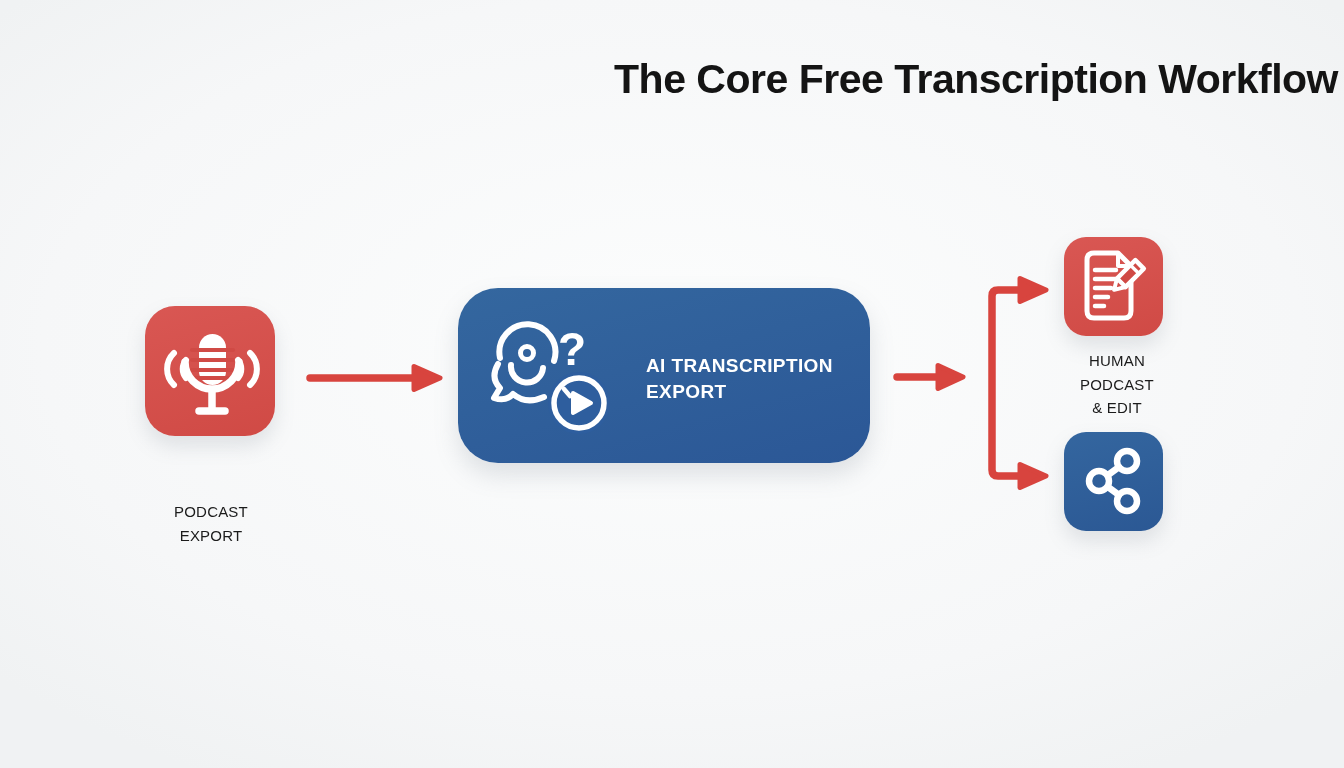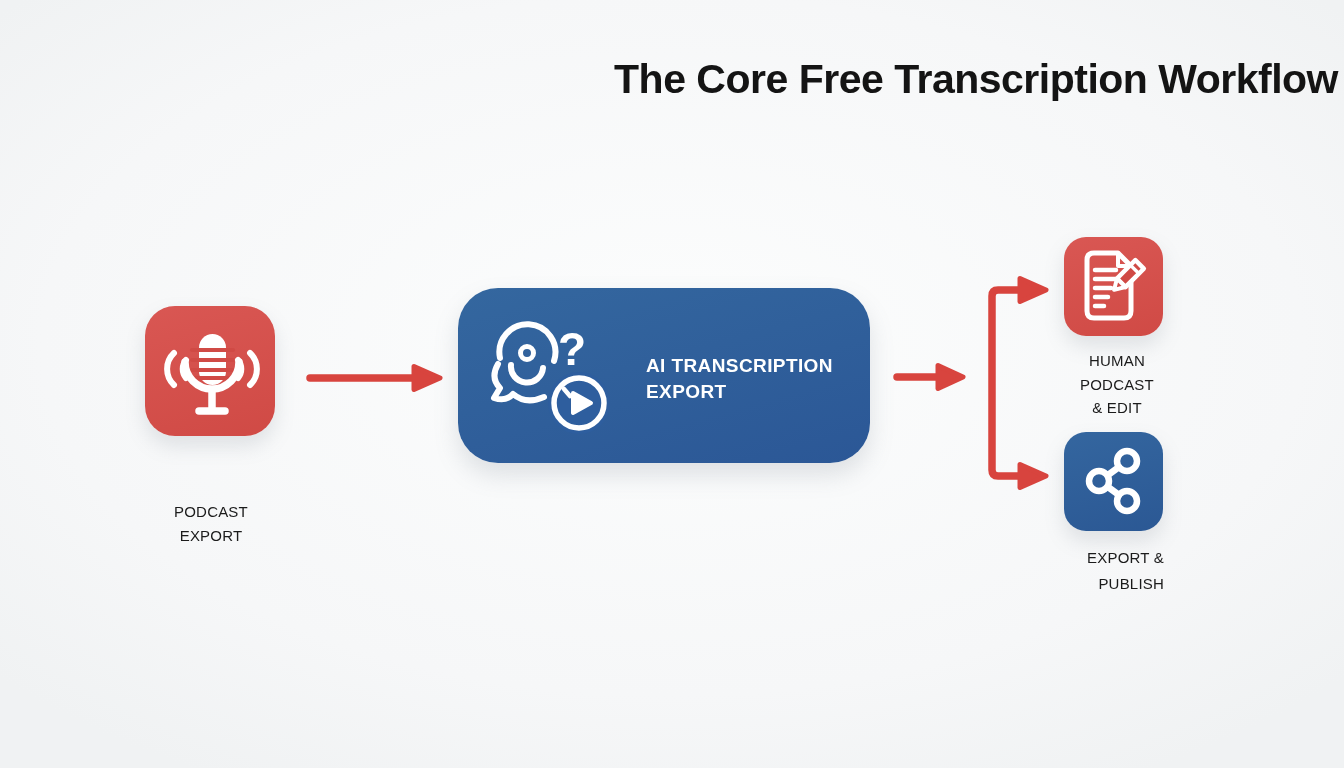--- a/index.html
+++ b/index.html
@@ -137,18 +137,14 @@
     <svg width="99" height="99" viewBox="0 0 99 99">
       <g stroke="#ffffff" stroke-width="6.5" fill="none" stroke-linecap="round">
         <circle cx="35" cy="49" r="10"></circle>
         <circle cx="63" cy="29" r="10"></circle>
         <circle cx="63" cy="69" r="10"></circle>
         <line x1="44" y1="43" x2="55" y2="35"></line>
         <line x1="44" y1="55" x2="55" y2="63"></line>
       </g>
     </svg>
   </div>
-  <div class="node-label lbl-export">
-    <div>EXPORT &amp;</div>
-    <div>PUBLISH</div>
-  </div>
 
 </div>
 
 </body></html>

